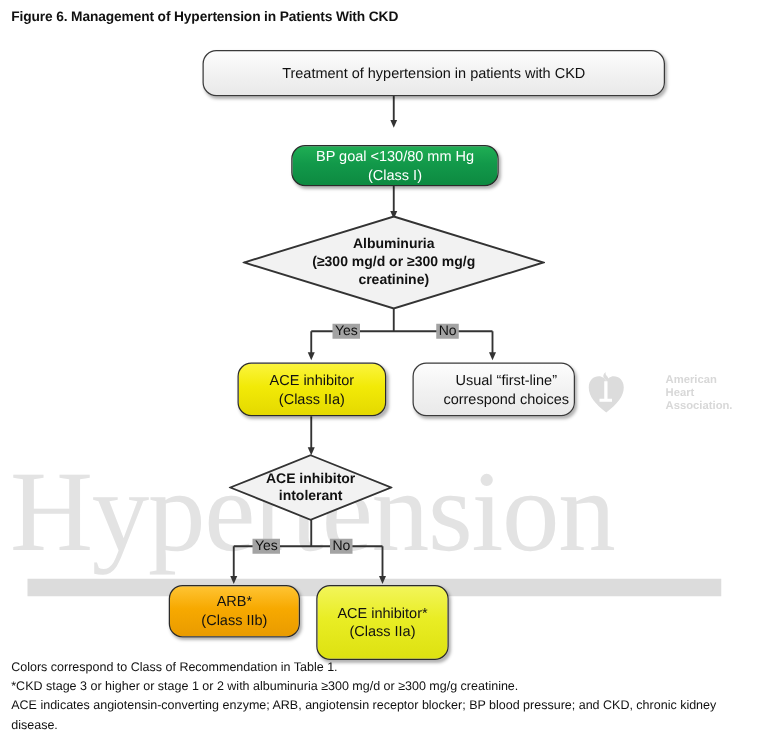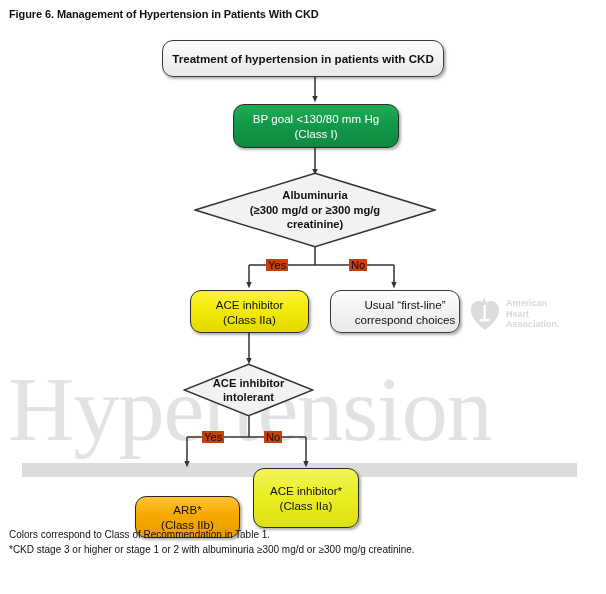--- a/index.html
+++ b/index.html
@@ -58,20 +58,21 @@
   }
   #aha-logo {
     position: absolute;
     left: 470px;
     top: 293px;
     width: 116px;
     height: 42px;
     display: flex;
     align-items: center;
     gap: 6px;
+    justify-content: space-between;
   }
   #aha-logo .mark {
     width: 30px;
     height: 34px;
     flex: 0 0 30px;
     position: relative;
   }
   #aha-logo .wordmark {
     font-family: "Liberation Sans", sans-serif;
     font-size: 9px;
@@ -156,21 +157,21 @@
     color: #111111;
     padding: 0 8px;
     font-weight: bold;
   }
 
   .branch-label {
     position: absolute;
     font-size: 11.2px;
     line-height: 12px;
     color: #111111;
-    background: #c2410c;
+    background: #a3a3a3;
     padding: 0 2px;
     z-index: 4;
     white-space: nowrap;
   }
 
   
   #footnotes {
     position: absolute;
     left: 9px;
     top: 527px;
@@ -235,25 +236,25 @@
       <line x1="249" y1="416" x2="249" y2="437"></line>
 
       <line x1="187" y1="437" x2="306" y2="437"></line>
 
       <line x1="187" y1="437" x2="187" y2="464" marker-end="url(#arrowhead)"></line>
 
       <line x1="306" y1="437" x2="306" y2="464" marker-end="url(#arrowhead)"></line>
     </g>
   </svg>
 
-  <div class="node rrect plain" style="left:162px; top:40px; width:282px; height:37px;font-weight:bold;">
+  <div class="node rrect plain" style="left:162px; top:40px; width:370px; height:37px;">
     <span>Treatment of hypertension in patients with CKD</span>
   </div>
 
-  <div class="node rrect green" style="left:233px; top:104px; width:166px; height:44px;">
+  <div class="node rrect green" style="left:233px; top:116px; width:166px; height:33px;">
     <span>BP goal &lt;130/80 mm Hg</span>
     <span>(Class I)</span>
   </div>
 
   <div class="node diamond" style="left:194px; top:172px; width:242px; height:76px;">
     <svg viewBox="0 0 242 76" preserveAspectRatio="none" aria-hidden="true">
       <polygon points="121,1.2 240.8,38 121,74.8 1.2,38" fill="#f2f2f2" stroke="#333333" stroke-width="1.5" vector-effect="non-scaling-stroke"></polygon>
     </svg>
     <div class="dlabel">
       <div>Albuminuria</div>
@@ -281,28 +282,29 @@
     </svg>
     <div class="dlabel">
       <div>ACE inhibitor</div>
       <div>intolerant</div>
     </div>
   </div>
 
   <div class="branch-label" style="left:202px; top:431px;">Yes</div>
   <div class="branch-label" style="left:264px; top:431px;">No</div>
 
-  <div class="node rrect orange" style="left:135px; top:496px; width:105px; height:42px;">
+  <div class="node rrect orange" style="left:135px; top:468px; width:105px; height:42px;">
     <span>ARB*</span>
     <span>(Class IIb)</span>
   </div>
 
   <div class="node rrect yellowgreen" style="left:253px; top:468px; width:106px; height:60px;">
     <span>ACE inhibitor*</span>
     <span>(Class IIa)</span>
   </div>
 
 </div>
 
 <div id="footnotes">
   <div>Colors correspond to Class of Recommendation in Table 1.</div>
   <div>*CKD stage 3 or higher or stage 1 or 2 with albuminuria ≥300 mg/d or ≥300 mg/g creatinine.</div>
+  <div>ACE indicates angiotensin-converting enzyme; ARB, angiotensin receptor blocker; BP blood pressure; and CKD, chronic kidney disease.</div>
 </div>
 
 </body></html>

